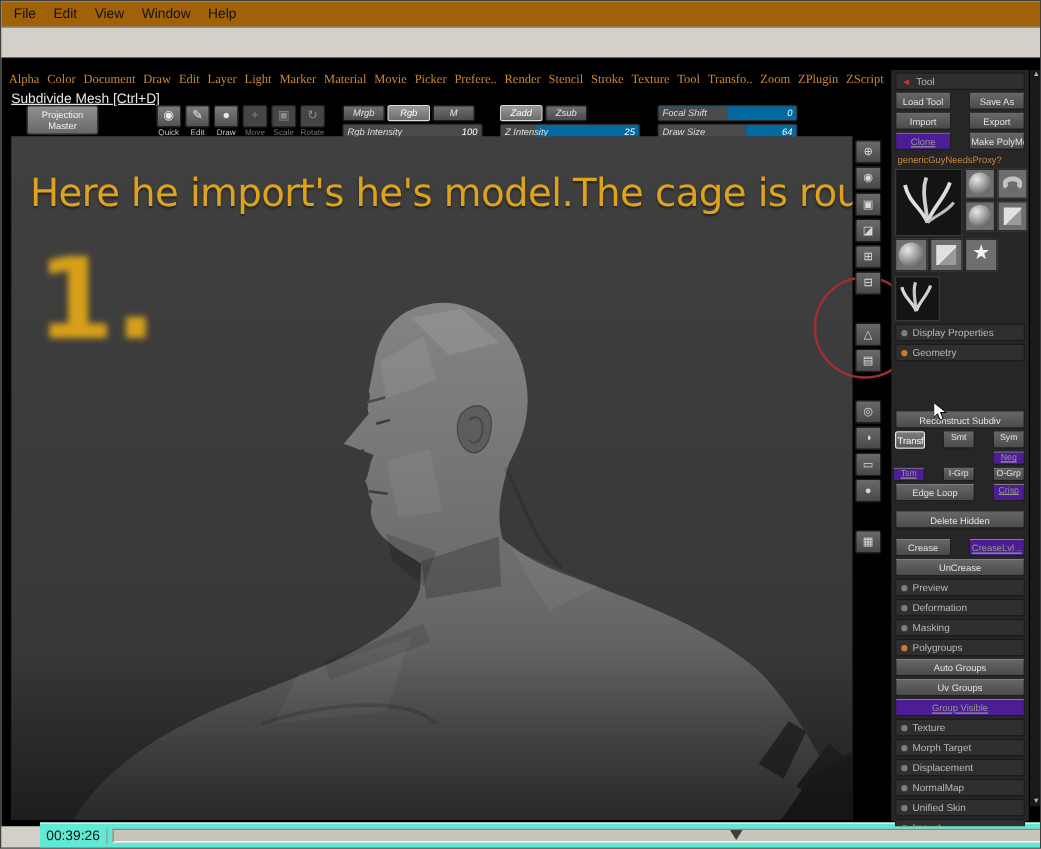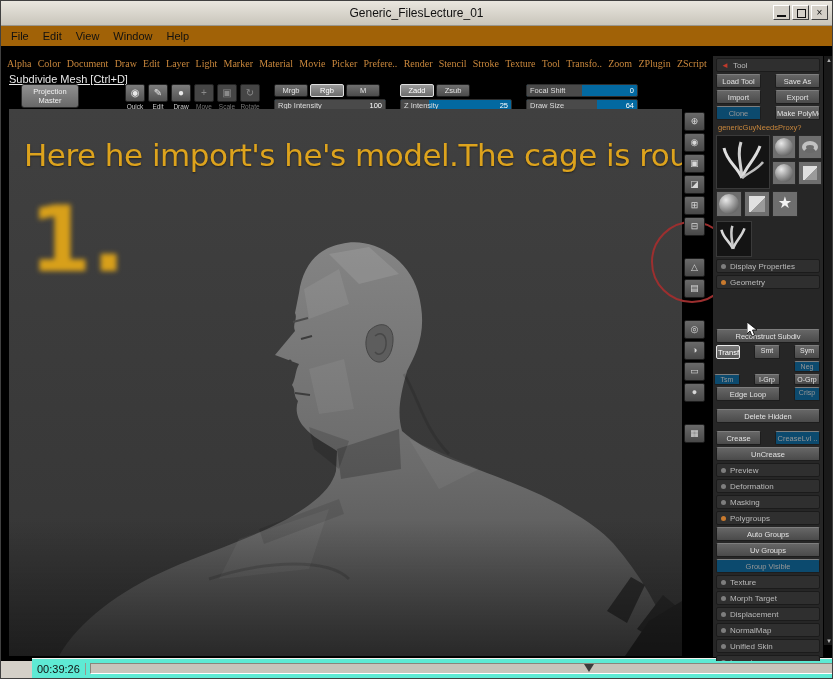--- a/index.html
+++ b/index.html
@@ -28,21 +28,21 @@
   .pm-btn{width:56px;height:22px;background:linear-gradient(#909090,#686868);border:1px solid #2a2a2a;border-radius:3px;
     display:flex;flex-direction:column;align-items:center;justify-content:center;line-height:9px;}
   .pm-btn span{font-size:7.5px;color:#f0f0f0;}
   .modes{display:flex;gap:3px;margin-left:40px;}
   .mode{display:flex;flex-direction:column;align-items:center;width:20px;}
   .mico{width:18px;height:16px;background:linear-gradient(#7c7c7c,#525252);border:1px solid #222;border-radius:2px;
     color:#e8e8e8;font-size:10px;line-height:15px;text-align:center;}
   .mode.dim .mico{background:#454545;color:#8a8a8a;}
   .mlabel{font-size:6.5px;color:#cccccc;margin-top:1px;}
   .mode.dim .mlabel{color:#777;}
-  .ctlblock{display:flex;flex-direction:column;gap:2px;margin-left:8px;}
+  .ctlblock{display:flex;flex-direction:column;gap:2px;margin-left:8px;font-style:italic;}
   .ctlrow{display:flex;gap:2px;}
   .tbtn{min-width:24px;padding:1px 4px;background:linear-gradient(#6f6f6f,#4c4c4c);border:1px solid #1e1e1e;border-radius:2px;
     font-size:7.5px;color:#e4e4e4;text-align:center;}
   .tbtn.on{background:linear-gradient(#9a9a9a,#6c6c6c);border-color:#ddd;color:#fff;}
   .slider{position:relative;width:110px;height:11px;background:#0369a1;border:1px solid #2e2e2e;border-radius:2px;overflow:hidden;}
   .slider .fill{position:absolute;left:0;top:0;bottom:0;background:#4a4a4a;}
   .slabel{position:absolute;left:3px;top:1px;font-size:7.5px;color:#ddd;}
   .sval{position:absolute;right:3px;top:1px;font-size:7.5px;color:#fff;}
   
   .canvas{position:absolute;left:8px;top:63px;width:673px;height:547px;background:linear-gradient(#404040,#353535);overflow:hidden;}
@@ -61,21 +61,21 @@
   .tray{position:absolute;left:712px;top:10px;width:110px;bottom:4px;background:#262626;z-index:5;padding:2px 3px;box-sizing:border-box;}
   .tray-col{display:flex;flex-direction:column;gap:2px;}
   .sec{display:flex;align-items:center;gap:4px;background:#2f2f2f;border:1px solid #1b1b1b;border-radius:2px;
     padding:1px 4px;font-size:8px;color:#b9b9b9;height:10px;}
   .dot{width:5px;height:5px;border-radius:50%;background:#7e7e7e;flex:none;}
   .dot.on{background:#c87a2e;}
   .backarrow{color:#c0392b;font-size:8px;}
   .row{display:flex;gap:14px;}
   .btn{flex:1;background:linear-gradient(#666,#4a4a4a);border:1px solid #1d1d1d;border-top-color:#7e7e7e;border-radius:2px;
     font-size:7.5px;color:#e2e2e2;text-align:center;padding:1.5px 1px;white-space:nowrap;overflow:hidden;}
-  .btn.dim{color:#969696;background:#0c4a6e;}
+  .btn.dim{color:#969696;background:#4c1d95;text-decoration:underline;}
   .btn.active{border:1px solid #e8e8e8;background:linear-gradient(#7a7a7a,#585858);color:#fff;}
   .btn.small{flex:none;min-width:20px;padding:1px 2px;font-size:7px;}
   .curtool{font-size:7.5px;color:#c9873c;padding:1px 2px;white-space:nowrap;overflow:hidden;}
   .thumbs{display:flex;gap:2px;}
   .bigthumb{width:52px;height:52px;background:#141414;border:1px solid #3a3a3a;flex:none;}
   .bigthumb.sm{width:34px;height:34px;margin-top:2px;}
   .smallgrid{display:grid;grid-template-columns:24px 24px;grid-auto-rows:24px;gap:2px;}
   .thumb{background:#6e6e6e;border:1px solid #2a2a2a;position:relative;overflow:hidden;}
   .ball{position:absolute;left:2px;top:2px;right:2px;bottom:2px;border-radius:50%;
     background:radial-gradient(circle at 35% 30%,#e8e8e8,#8a8a8a 55%,#3f3f3f);}
@@ -97,32 +97,20 @@
   .groove{position:relative;flex:1;height:9px;margin:0 6px 0 4px;background:#c8c4bb;
     border:1px solid #8a867c;border-bottom-color:#fff;border-right-color:#fff;}
   .marker{position:absolute;top:0;width:0;height:0;margin-left:-5px;
     border-left:5px solid transparent;border-right:5px solid transparent;border-top:8px solid #3c3c3c;}
 </style>
 </head>
 <body>
 
 <div class="window">
 
-  <div class="titlebar">
-    <span class="t-title">Generic_FilesLecture_01</span>
-    <span class="t-btns">
-      <button class="tb">
-          <span class="min-glyph"></span>
-        </button>
-      <button class="tb">
-          <span class="restore-glyph"></span>
-        </button>
-      <button class="tb">×</button>
-    </span>
-  </div>
 
   <div class="menubar">
     <span class="menuitem">File</span>
     <span class="menuitem">Edit</span>
     <span class="menuitem">View</span>
     <span class="menuitem">Window</span>
     <span class="menuitem">Help</span>
   </div>
 
   <div class="video">

